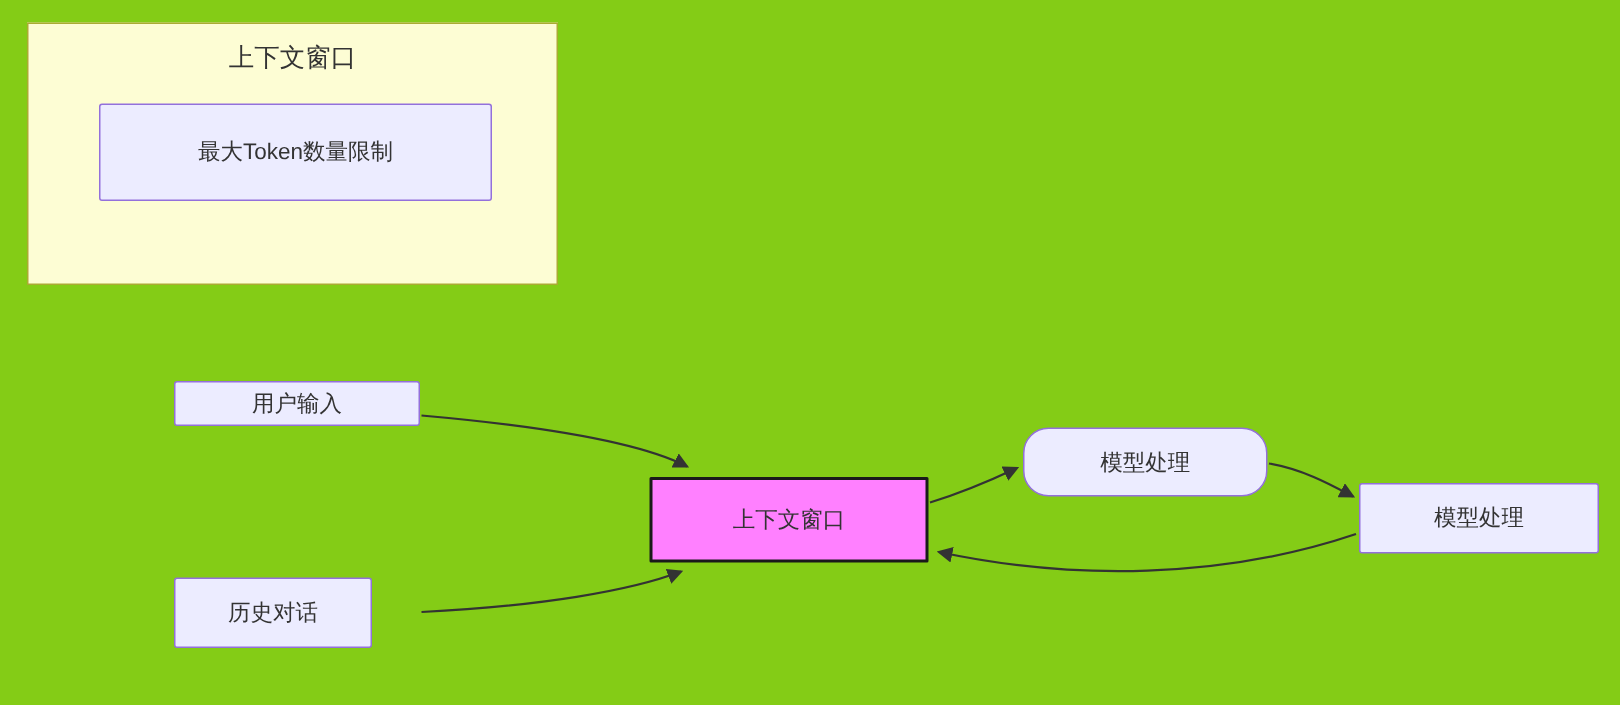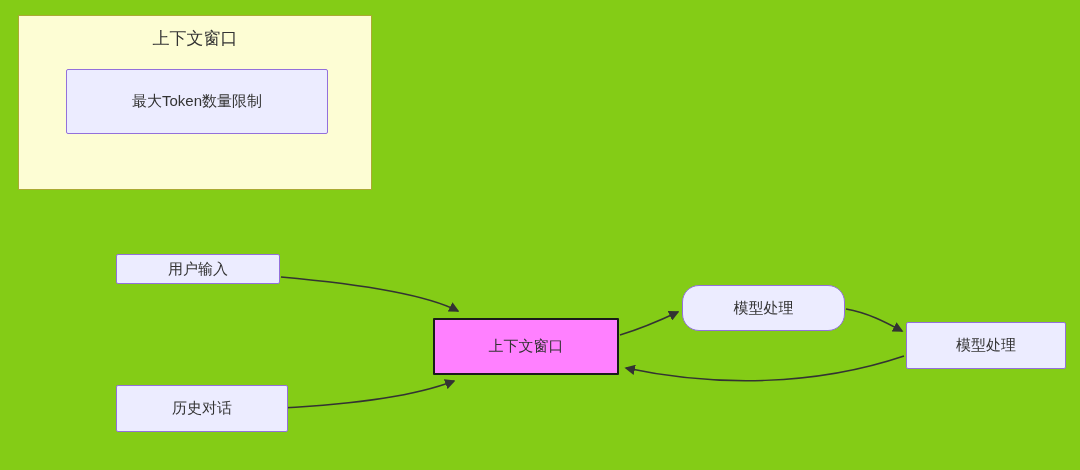--- a/index.html
+++ b/index.html
@@ -56,21 +56,21 @@
     position: absolute;
     top: 11px;
     left: 0;
     width: 100%;
     text-align: center;
     color: #333333;
     font-size: 17px;
   }
   .node-max-token   { left: 47px;  top: 53px;  width: 262px; height: 65px; }
   .node-user-input  { left: 116px; top: 254px; width: 164px; height: 30px; }
-  .node-history     { left: 116px; top: 385px; width: 172px; height: 47px; }
+  .node-history     { left: 116px; top: 385px; width: 132px; height: 47px; }
   .node-context     {
     left: 433px; top: 318px; width: 186px; height: 57px;
     background: #FF80FF;
     border: 2.5px solid #1A1A1A;
     border-radius: 1px;
   }
   .node-model       { left: 682px; top: 285px; width: 163px; height: 46px; border-radius: 17px; }
   .node-reply       { left: 906px; top: 322px; width: 160px; height: 47px; }
 </style>
 </head>

